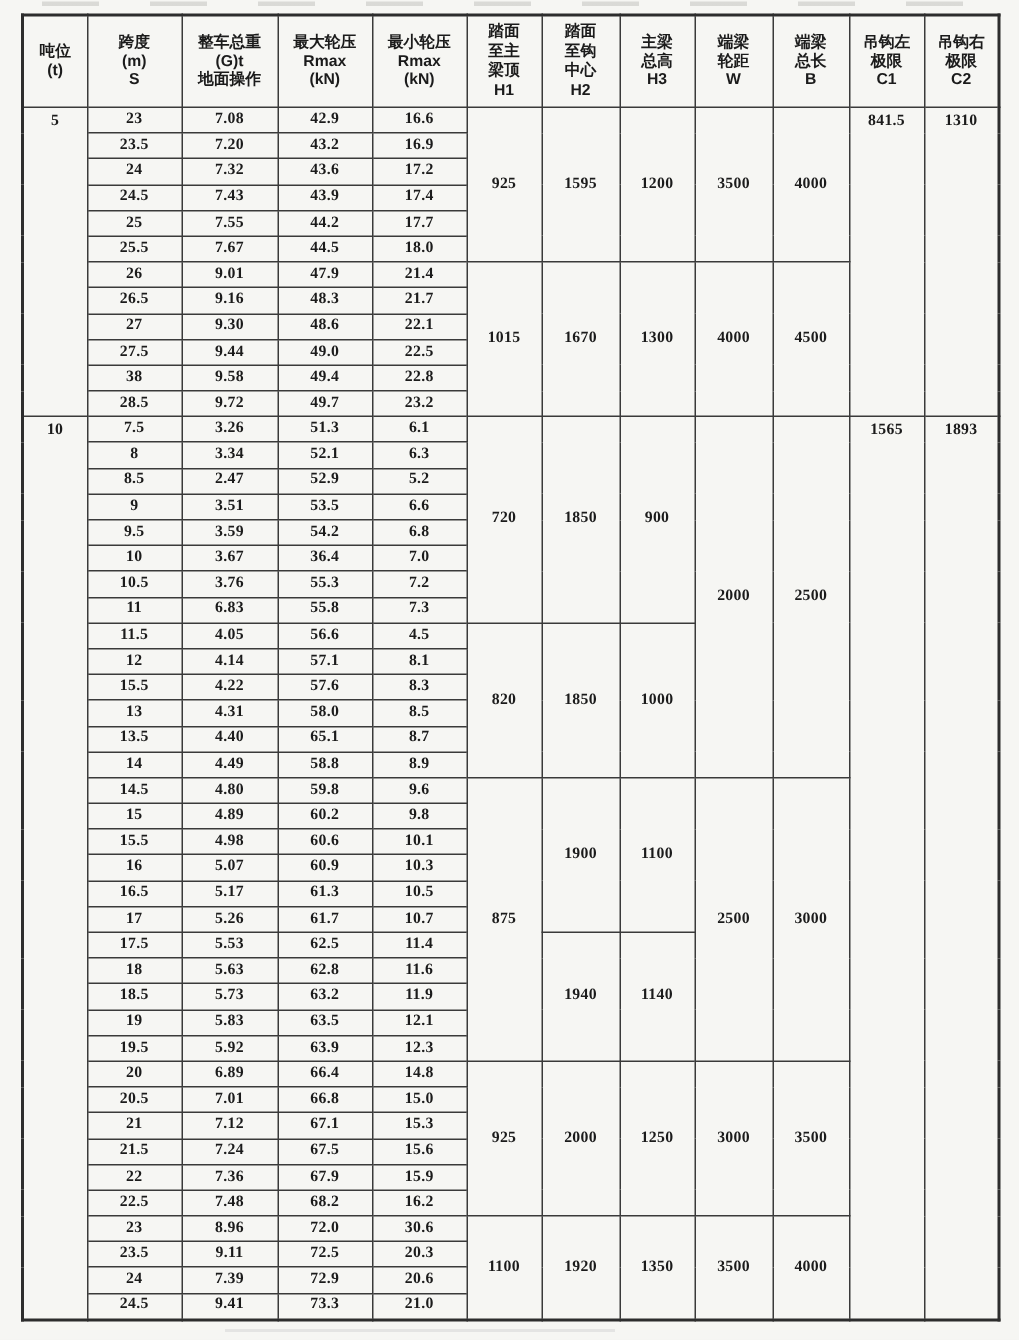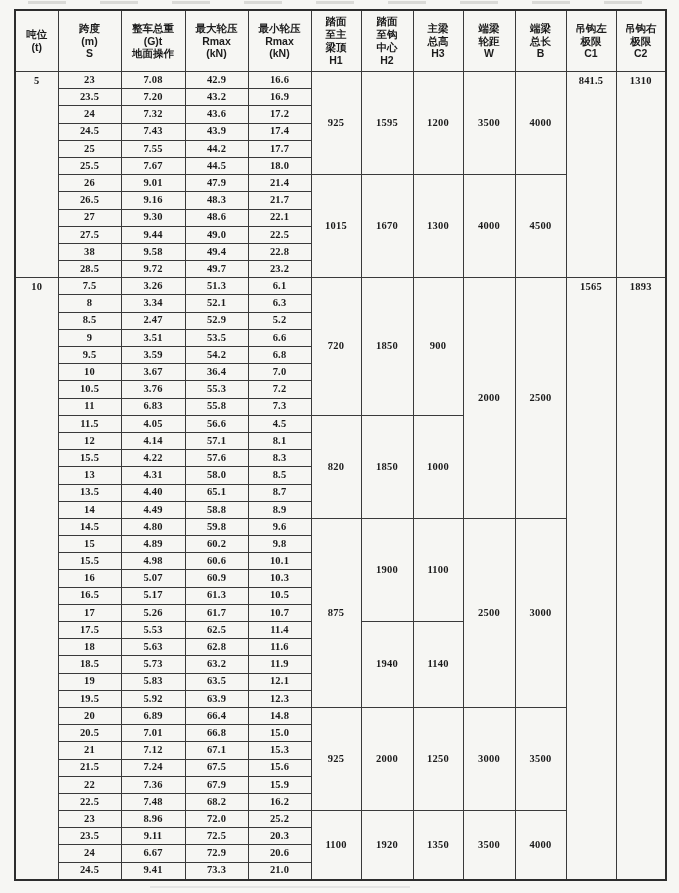--- a/index.html
+++ b/index.html
@@ -406,36 +406,36 @@
         <tr>
           <td>22.5</td>
           <td>7.48</td>
           <td>68.2</td>
           <td>16.2</td>
         </tr>
         <tr>
           <td>23</td>
           <td>8.96</td>
           <td>72.0</td>
-          <td>25.2</td>
+          <td>30.6</td>
           <td rowspan="4">1100</td>
           <td rowspan="4">1920</td>
           <td rowspan="4">1350</td>
           <td rowspan="4">3500</td>
           <td rowspan="4">4000</td>
         </tr>
         <tr>
           <td>23.5</td>
           <td>9.11</td>
           <td>72.5</td>
           <td>20.3</td>
         </tr>
         <tr>
           <td>24</td>
-          <td>6.67</td>
+          <td>7.39</td>
           <td>72.9</td>
           <td>20.6</td>
         </tr>
         <tr>
           <td>24.5</td>
           <td>9.41</td>
           <td>73.3</td>
           <td>21.0</td>
         </tr>
       </tbody>

